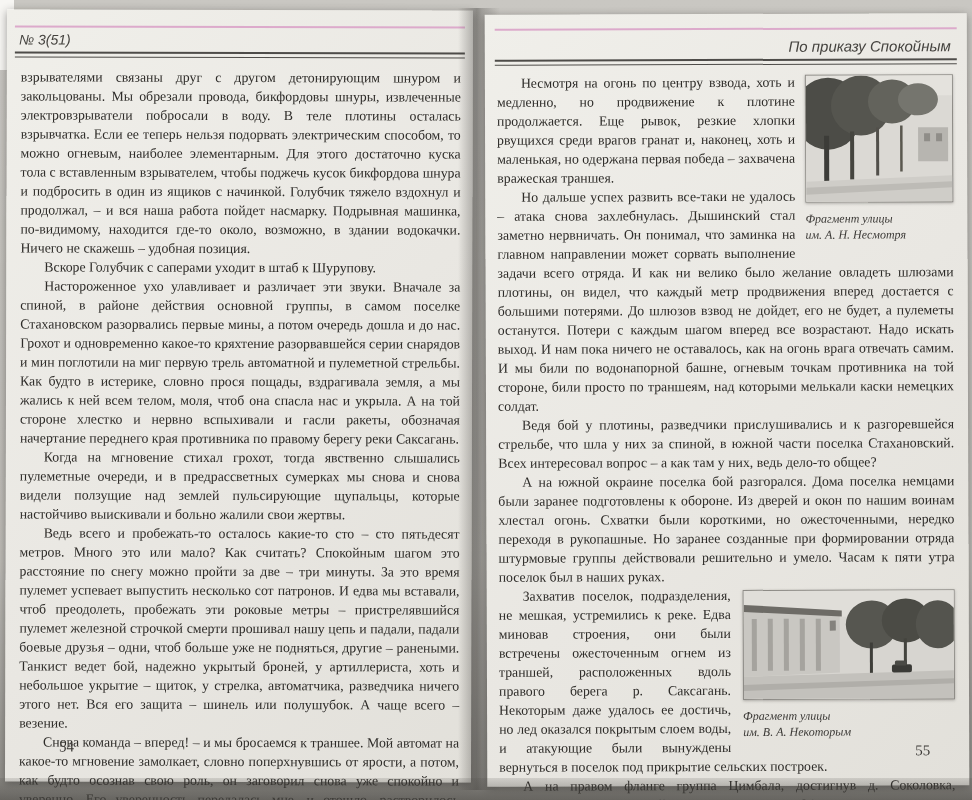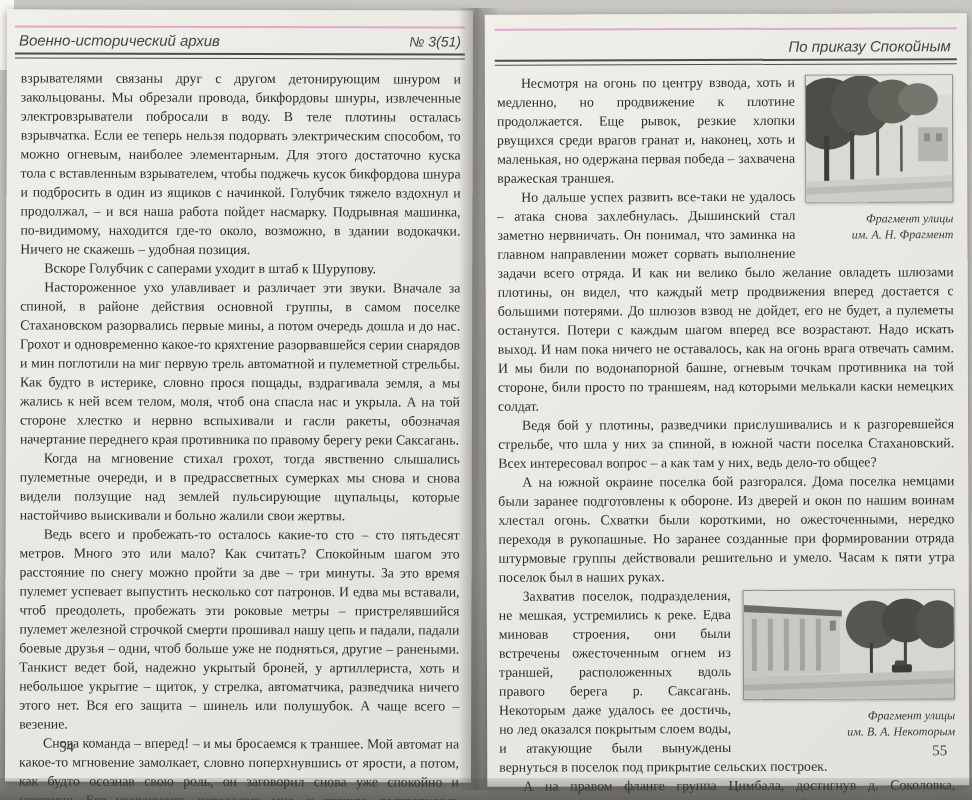--- a/index.html
+++ b/index.html
@@ -30,37 +30,36 @@
   #left-body{padding:10px 12px 0 14px;}
   #right-body{padding:8px 14px 0 12px;}
   .body-text p{margin:0;text-indent:24px;}
   .body-text p.no-indent{text-indent:0;}
 
   figure{margin:0;float:right;}
   #figure-1{width:148px;margin:2px 0 6px 10px;}
   #figure-2{width:212px;margin:4px 0 6px 12px;}
   .photo{display:block;border:1px solid #8d8b86;box-shadow:0 1px 3px rgba(60,58,55,.35);}
   figcaption{font-style:italic;font-size:12px;line-height:16px;color:#3b3936;
-        text-align:right;margin-top:8px;}
+        text-align:left;margin-top:8px;}
 
   .page-number{position:absolute;bottom:26px;font-size:15px;color:#3a3835;}
   #left-page .page-number{left:18px;margin-left:36px;}
-  #right-page .page-number{right:22px;}
+  #right-page .page-number{right:39px;}
 </style>
 </head>
 <body>
 
 <div id="book">
   <div class="corner-strip"></div>
 
   <div class="page" id="left-page">
     <div style="padding:16px 8px 0 8px;">
       <hr class="pink-line">
       <div class="head-row" style="margin-top:4px;">
-        <span class="running-head">Военно-исторический архив</span>
         <span class="running-head issue-no">№ 3(51)</span>
       </div>
       <div class="double-rule"></div>
     </div>
     <div class="body-text" id="left-body">
       <p class="no-indent">взрывателями связаны друг с другом детонирующим шнуром и закольцованы. Мы обрезали провода, бикфордовы шнуры, извлеченные электровзрыватели побросали в воду. В теле плотины осталась взрывчатка. Если ее теперь нельзя подорвать электрическим способом, то можно огневым, наиболее элементарным. Для этого достаточно куска тола с вставленным взрывателем, чтобы поджечь кусок бикфордова шнура и подбросить в один из ящиков с начинкой. Голубчик тяжело вздохнул и продолжал, – и вся наша работа пойдет насмарку. Подрывная машинка, по-видимому, находится где-то около, возможно, в здании водокачки. Ничего не скажешь – удобная позиция.</p>
       <p>Вскоре Голубчик с саперами уходит в штаб к Шурупову.</p>
       <p>Настороженное ухо улавливает и различает эти звуки. Вначале за спиной, в районе действия основной группы, в самом поселке Стахановском разорвались первые мины, а потом очередь дошла и до нас. Грохот и одновременно какое-то кряхтение разорвавшейся серии снарядов и мин поглотили на миг первую трель автоматной и пулеметной стрельбы. Как будто в истерике, словно прося пощады, вздрагивала земля, а мы жались к ней всем телом, моля, чтоб она спасла нас и укрыла. А на той стороне хлестко и нервно вспыхивали и гасли ракеты, обозначая начертание переднего края противника по правому берегу реки Саксагань.</p>
       <p>Когда на мгновение стихал грохот, тогда явственно слышались пулеметные очереди, и в предрассветных сумерках мы снова и снова видели ползущие над землей пульсирующие щупальцы, которые настойчиво выискивали и больно жалили свои жертвы.</p>
       <p>Ведь всего и пробежать-то осталось какие-то сто – сто пятьдесят метров. Много это или мало? Как считать? Спокойным шагом это расстояние по снегу можно пройти за две – три минуты. За это время пулемет успевает выпустить несколько сот патронов. И едва мы вставали, чтоб преодолеть, пробежать эти роковые метры – пристрелявшийся пулемет железной строчкой смерти прошивал нашу цепь и падали, падали боевые друзья – одни, чтоб больше уже не подняться, другие – ранеными. Танкист ведет бой, надежно укрытый броней, у артиллериста, хоть и небольшое укрытие – щиток, у стрелка, автоматчика, разведчика ничего этого нет. Вся его защита – шинель или полушубок. А чаще всего – везение.</p>
@@ -95,21 +94,21 @@
           <ellipse cx="112" cy="24" rx="20" ry="16" fill="#75756e"></ellipse>
           <rect x="18" y="60" width="5" height="46" fill="#3c3c38"></rect>
           <rect x="44" y="56" width="4" height="48" fill="#45453f"></rect>
           <rect x="70" y="52" width="3" height="48" fill="#514f4a"></rect>
           <rect x="94" y="50" width="2.5" height="46" fill="#5a584f"></rect>
           <path d="M0 106 L146 100 L146 126 L0 126 Z" fill="#cfcdc8"></path>
           <path d="M0 112 L146 106 L146 112 L0 119 Z" fill="#bdbbb6"></path>
         </svg>
         <figcaption>
           <span>Фрагмент улицы</span><br>
-          <span>им. А. Н. Фрагмент</span>
+          <span>им. А. Н. Несмотря</span>
         </figcaption>
       </figure>
 
       <p>Несмотря на огонь по центру взвода, хоть и медленно, но продвижение к плотине продолжается. Еще рывок, резкие хлопки рвущихся среди врагов гранат и, наконец, хоть и маленькая, но одержана первая победа – захвачена вражеская траншея.</p>
       <p>Но дальше успех развить все-таки не удалось – атака снова захлебнулась. Дышинский стал заметно нервничать. Он понимал, что заминка на главном направлении может сорвать выполнение задачи всего отряда. И как ни велико было желание овладеть шлюзами плотины, он видел, что каждый метр продвижения вперед достается с большими потерями. До шлюзов взвод не дойдет, его не будет, а пулеметы останутся. Потери с каждым шагом вперед все возрастают. Надо искать выход. И нам пока ничего не оставалось, как на огонь врага отвечать самим. И мы били по водонапорной башне, огневым точкам противника на той стороне, били просто по траншеям, над которыми мелькали каски немецких солдат.</p>
       <p>Ведя бой у плотины, разведчики прислушивались и к разгоревшейся стрельбе, что шла у них за спиной, в южной части поселка Стахановский. Всех интересовал вопрос – а как там у них, ведь дело-то общее?</p>
       <p>А на южной окраине поселка бой разгорался. Дома поселка немцами были заранее подготовлены к обороне. Из дверей и окон по нашим воинам хлестал огонь. Схватки были короткими, но ожесточенными, нередко переходя в рукопашные. Но заранее созданные при формировании отряда штурмовые группы действовали решительно и умело. Часам к пяти утра поселок был в наших руках.</p>
 
       <figure id="figure-2">
         <svg class="photo" width="210" height="108" viewBox="0 0 210 108" xmlns="http://www.w3.org/2000/svg">

